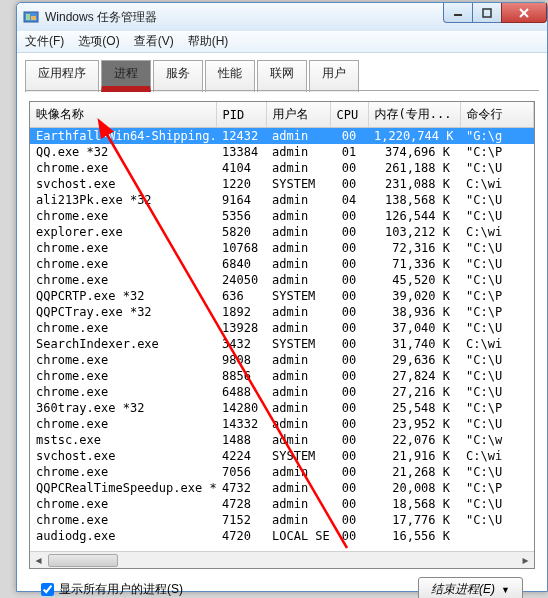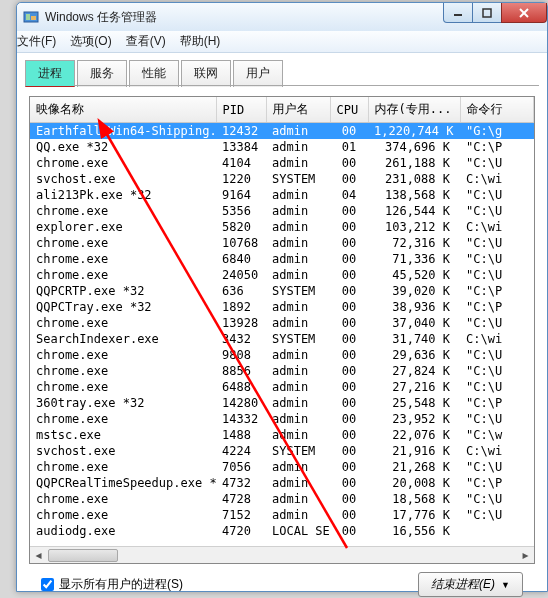--- a/index.html
+++ b/index.html
@@ -5,25 +5,25 @@
 * { margin: 0; padding: 0; box-sizing: border-box; }
 body { font-family: "Microsoft YaHei", "SimSun", Tahoma, sans-serif; font-size: 12px; background: #d8d8d8; width: 548px; height: 598px; overflow: hidden; }
 .window { position: absolute; left: 16px; top: 2px; width: 532px; height: 590px; background: #fff; border: 1px solid #5a8cc0; border-radius: 5px 5px 0 0; box-shadow: 0 0 6px rgba(0,0,0,.3); }
 .titlebar { height: 28px; background: linear-gradient(#f6fafe, #dbe9f7); border-radius: 5px 5px 0 0; display: flex; align-items: center; padding: 0 6px; position: relative; }
 .titlebar .icon { width: 16px; height: 16px; margin-right: 6px; }
 .titlebar .title { font-size: 12px; color: #222; }
 .winbtns { position: absolute; right: 0; top: 0; display: flex; }
 .winbtn { width: 30px; height: 20px; border: 1px solid #4d7bb0; border-top: none; display: flex; align-items: center; justify-content: center; background: linear-gradient(#e9f3fb, #c9def1); margin-left: -1px; }
 .winbtn.close { width: 46px; background: linear-gradient(#e7837d, #c9403a); border-color: #8a2b26; border-radius: 0 0 4px 0; }
 .winbtn.min { border-radius: 0 0 0 4px; }
-.menubar { height: 22px; display: flex; align-items: center; padding: 2px 0; background: linear-gradient(#fbfdff, #e8f1fa); border-bottom: 1px solid #c8d8e8; }
+.menubar { height: 22px; display: flex; align-items: center; padding: 2px 8px; background: linear-gradient(#fbfdff, #e8f1fa); border-bottom: 1px solid #c8d8e8; }
 .menubar span { margin-right: 14px; color: #222; cursor: default; }
 .tabs { display: flex; padding: 6px 8px 0 8px; background: #fff; position: relative; }
 .tab { padding: 4px 12px; border: 1px solid #a8a8a8; border-bottom: none; background: linear-gradient(#fdfdfd, #ececec); margin-right: 2px; font-size: 12px; position: relative; top: 1px; color: #222; }
-.tab.active { background: #5eead4; border-bottom: 1px solid #b91c1c; z-index: 2; text-align: center; }
+.tab.active { background: #737373; border-bottom: 6px solid #b91c1c; z-index: 2; text-align: center; }
 .tabline { position: absolute; left: 8px; right: 8px; bottom: 0; height: 1px; background: #a8a8a8; z-index: 1; }
 .content { padding: 10px 12px 8px 12px; }
 .listwrap { border: 1px solid #888; height: 468px; position: relative; background: #fff; }
 .table { width: 100%; border-collapse: collapse; font-family: "SimSun", "NSimSun", monospace; font-size: 12px; table-layout: fixed; }
 .table th { text-align: left; font-weight: normal; padding: 4px 6px; background: linear-gradient(#fcfcfc, #ececec); border-right: 1px solid #d4d4d4; border-bottom: 1px solid #c8c8c8; white-space: nowrap; overflow: hidden; }
 .table td { padding: 1px 6px; white-space: nowrap; overflow: hidden; color: #000; }
 .table tbody tr.selected td { background: #3399ff; color: #fff; }
 .col-name { width: 186px; }
 .col-pid { width: 50px; }
 .col-user { width: 64px; }
@@ -79,20 +79,21 @@
   </div>
 
   <div class="menubar">
     <span>文件(F)</span>
     <span>选项(O)</span>
     <span>查看(V)</span>
     <span>帮助(H)</span>
   </div>
 
   <div class="tabs">
+    <div class="tab">应用程序</div>
     <div class="tab active">进程</div>
     <div class="tab">服务</div>
     <div class="tab">性能</div>
     <div class="tab">联网</div>
     <div class="tab">用户</div>
     <div class="tabline"></div>
   </div>
 
   <div class="content">
     <div class="listwrap">

